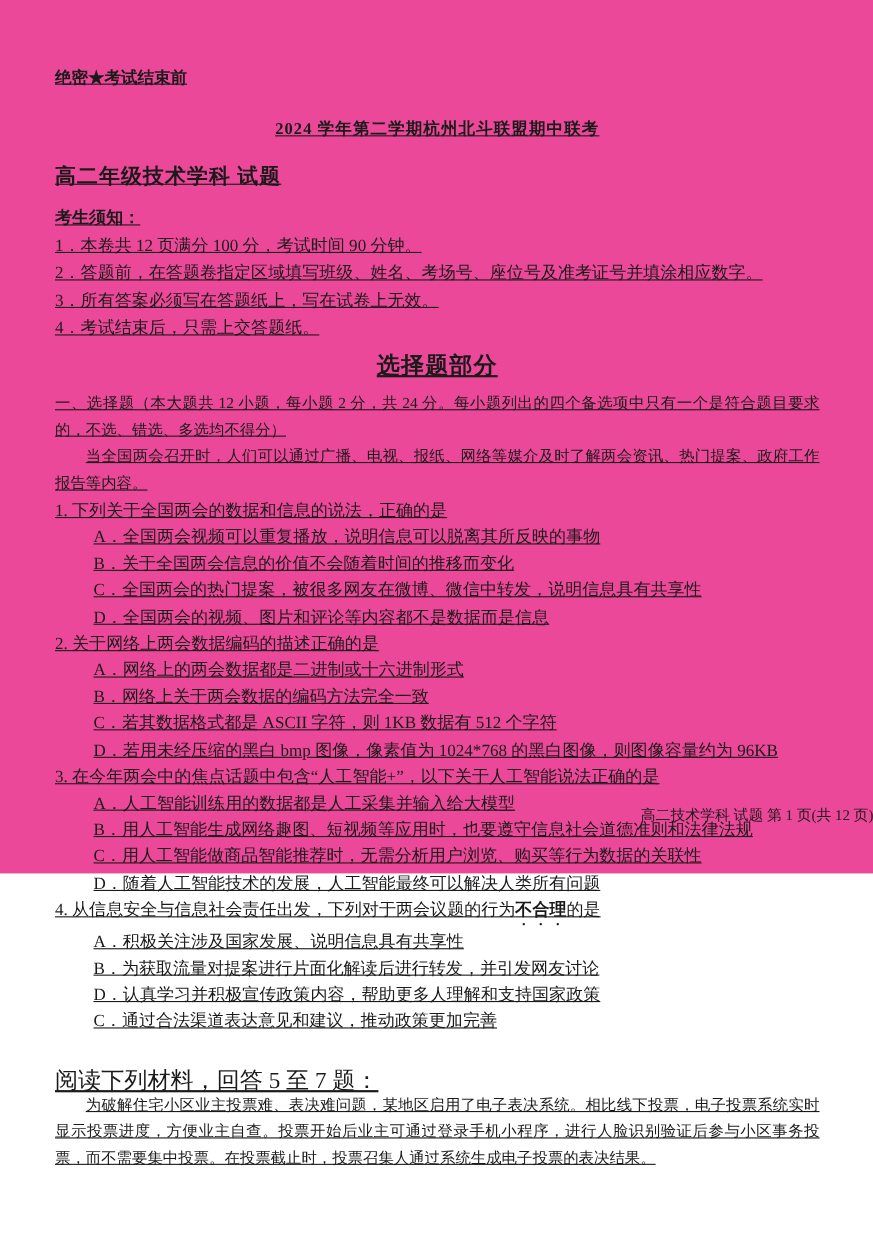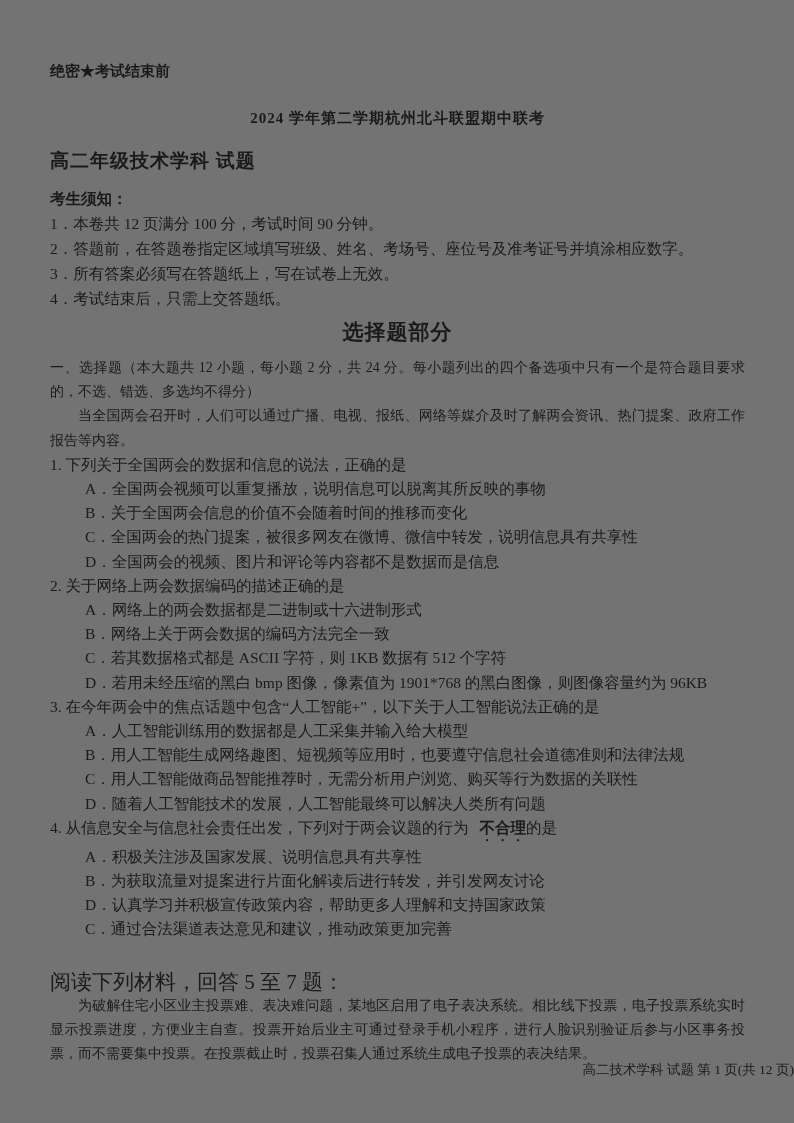--- a/index.html
+++ b/index.html
@@ -5,24 +5,25 @@
   * { margin: 0; padding: 0; box-sizing: border-box; }
   html, body { background: #ffffff; }
   body {
     width: 794px; height: 1123px;
     font-family: "Liberation Serif", "DejaVu Serif", serif;
     color: #1a1a1a;
     position: relative;
     overflow: hidden;
   }
   .page {
-    width: 794px; height: 1123px;
+    width: 794px; height: 794px;
     padding: 62px 49px 0 50px;
     position: relative;
-    background: #737373;
+    background: #ec4899;
+    text-decoration: underline;
   }
   .classification {
     font-size: 15px; font-weight: 700; line-height: 18px;
   }
   .title {
     text-align: center; font-size: 15px; font-weight: 700;
     margin-top: 23px; line-height: 30px;
     letter-spacing: 1px;
   }
   .subtitle {
@@ -42,21 +43,20 @@
   }
   .para.indent { text-indent: 2em; }
   .question-stem { font-size: 15.5px; line-height: 24.2px; text-align: justify; }
   .option { font-size: 15.5px; line-height: 24.2px; padding-left: 35px; text-align: justify; }
   .emphasis {
     font-weight: 700;
     -webkit-text-emphasis: dot;
     -webkit-text-emphasis-position: under right;
     text-emphasis: dot;
     text-emphasis-position: under right;
-    padding-left: 11px;
   }
   .reading-prompt { font-size: 21px; line-height: 24.2px; margin-top: 28px; }
   .page-footer {
     position: absolute; left: 0; bottom: 44px; width: 100%;
     text-align: right; font-size: 13.5px; color: #1a1a1a;
   }
 </style>
 </head>
 <body>
 
@@ -86,21 +86,21 @@
     <div class="option">B．关于全国两会信息的价值不会随着时间的推移而变化</div>
     <div class="option">C．全国两会的热门提案，被很多网友在微博、微信中转发，说明信息具有共享性</div>
     <div class="option">D．全国两会的视频、图片和评论等内容都不是数据而是信息</div>
   </div>
 
   <div class="question">
     <div class="question-stem">2. 关于网络上两会数据编码的描述正确的是</div>
     <div class="option">A．网络上的两会数据都是二进制或十六进制形式</div>
     <div class="option">B．网络上关于两会数据的编码方法完全一致</div>
     <div class="option">C．若其数据格式都是 ASCII 字符，则 1KB 数据有 512 个字符</div>
-    <div class="option">D．若用未经压缩的黑白 bmp 图像，像素值为 1901*768 的黑白图像，则图像容量约为 96KB</div>
+    <div class="option">D．若用未经压缩的黑白 bmp 图像，像素值为 1024*768 的黑白图像，则图像容量约为 96KB</div>
   </div>
 
   <div class="question">
     <div class="question-stem">3. 在今年两会中的焦点话题中包含“人工智能+”，以下关于人工智能说法正确的是</div>
     <div class="option">A．人工智能训练用的数据都是人工采集并输入给大模型</div>
     <div class="option">B．用人工智能生成网络趣图、短视频等应用时，也要遵守信息社会道德准则和法律法规</div>
     <div class="option">C．用人工智能做商品智能推荐时，无需分析用户浏览、购买等行为数据的关联性</div>
     <div class="option">D．随着人工智能技术的发展，人工智能最终可以解决人类所有问题</div>
   </div>
 

